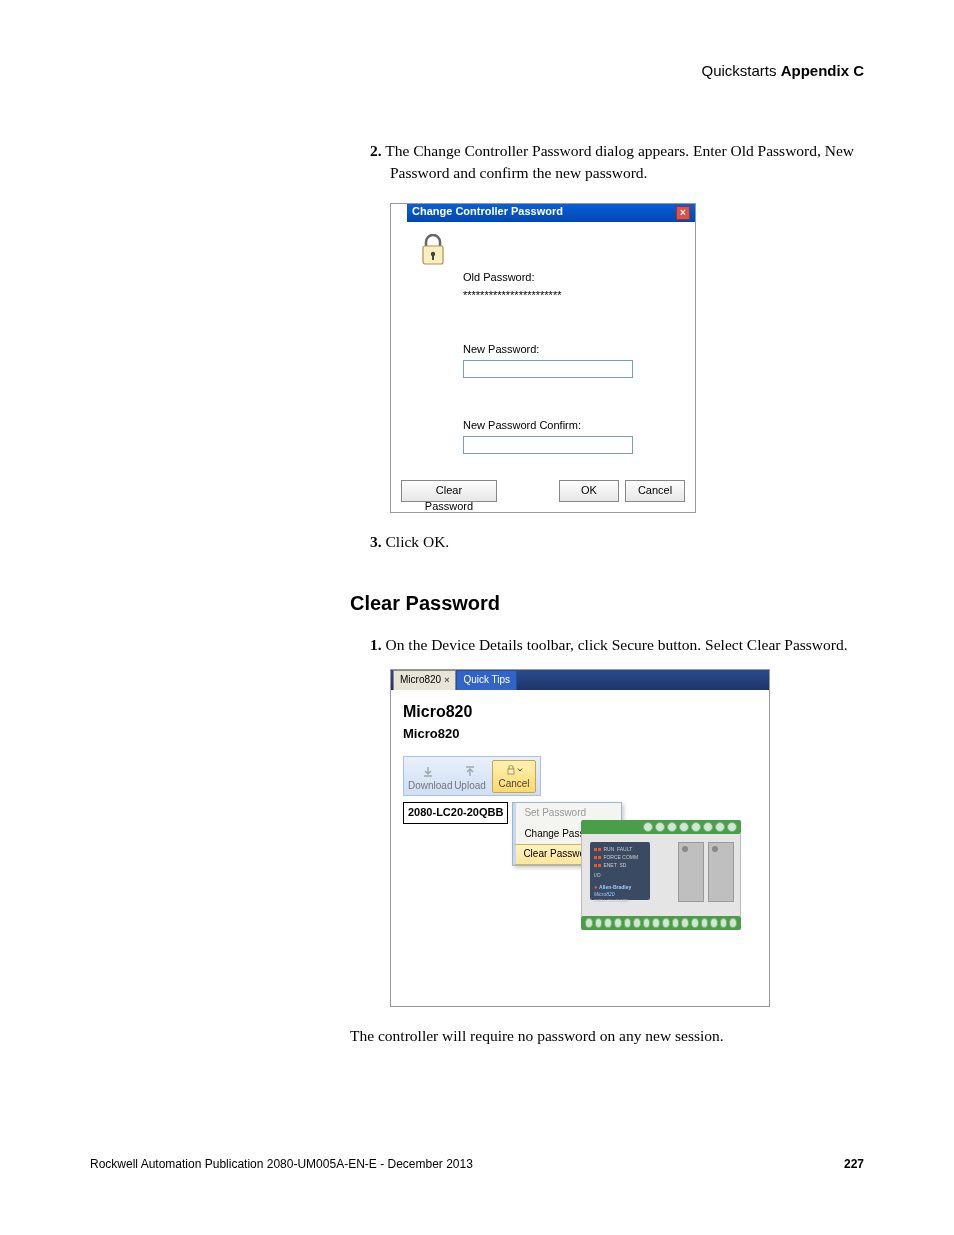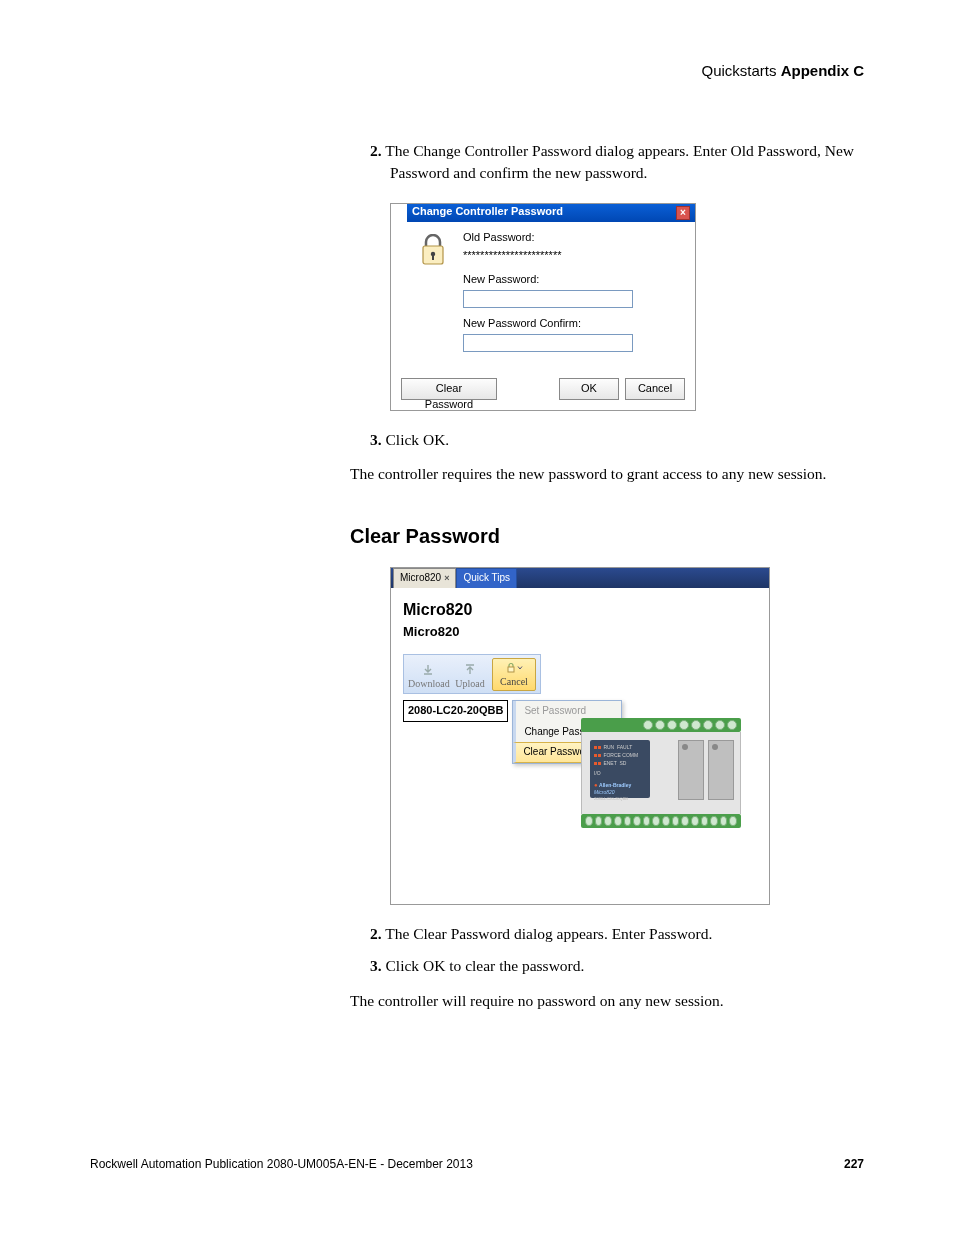--- a/index.html
+++ b/index.html
@@ -68,21 +68,21 @@
   .lock-icon-col {
     width: 60px;
     padding-top: 4px;
     text-align: center;
   }
   .lock-icon {
     width: 30px; height: 36px;
     margin: 0 auto;
   }
   .fields-col { flex: 1; }
-  .fields-col label { display: block; margin-bottom: 2px; }
+  .fields-col label { display: block; margin-bottom: 2px; margin-top: 40px; }
   .fields-col .inputline {
     margin-bottom: 10px;
     font-family: Verdana, sans-serif;
     font-size: 11px;
     height: 14px;
   }
   .fields-col .inputbox {
     border: 1px solid #7a9ac0;
     height: 18px;
     width: 170px;
@@ -159,21 +159,20 @@
     background: linear-gradient(#e9f0fb, #cfdff5);
     border: 1px solid #a9c0e2;
     padding: 3px 4px 2px;
     width: 138px;
   }
   .tbtn {
     width: 40px;
     text-align: center;
     color: #777;
     font-size: 10px;
-    font-family: Liberation Serif, serif;
   }
   .tbtn.secure {
     background: linear-gradient(#fff1b5,#ffd96e);
     border: 1px solid #c9a642;
     border-radius: 2px;
     padding: 2px 3px 1px;
     color: #444;
     width: 48px;
     display: flex;
     flex-direction: column;
@@ -333,25 +332,30 @@
     </div>
   </div>
 
   <ol class="steps">
     <li>
       <span class="marker">3.</span>
       <span>Click OK.</span>
     </li>
   </ol>
 
-  <p class="para">The controller requires the new password to grant access to any new session.</p>
 
   <h2 class="h2">Clear Password</h2>
 
 
+  <ol class="steps">
+    <li>
+      <span class="marker">1.</span>
+      <span>On the Device Details toolbar, click Secure button. Select Clear Password.</span>
+    </li>
+  </ol>
 
   <div class="screenshot2">
     <div class="tabbar">
       <div class="tab">
         <span>Micro820</span>
         <span class="x">×</span>
       </div>
       <div class="tab inactive">
         <span>Quick Tips</span>
       </div>
@@ -460,30 +464,20 @@
             <div class="term"></div>
             <div class="term"></div>
             <div class="term"></div>
         </div>
       </div>
 
       <div style="height:130px"></div>
     </div>
   </div>
 
-  <ol class="steps">
-    <li>
-      <span class="marker">2.</span>
-      <span>The Clear Password dialog appears. Enter Password.</span>
-    </li>
-    <li>
-      <span class="marker">3.</span>
-      <span>Click OK to clear the password.</span>
-    </li>
-  </ol>
 
   <p class="para">The controller will require no password on any new session.</p>
 
 </div>
 
 <div class="footer">
   <span>Rockwell Automation Publication 2080-UM005A-EN-E - December 2013</span>
   <span class="pn">227</span>
 </div>
 

